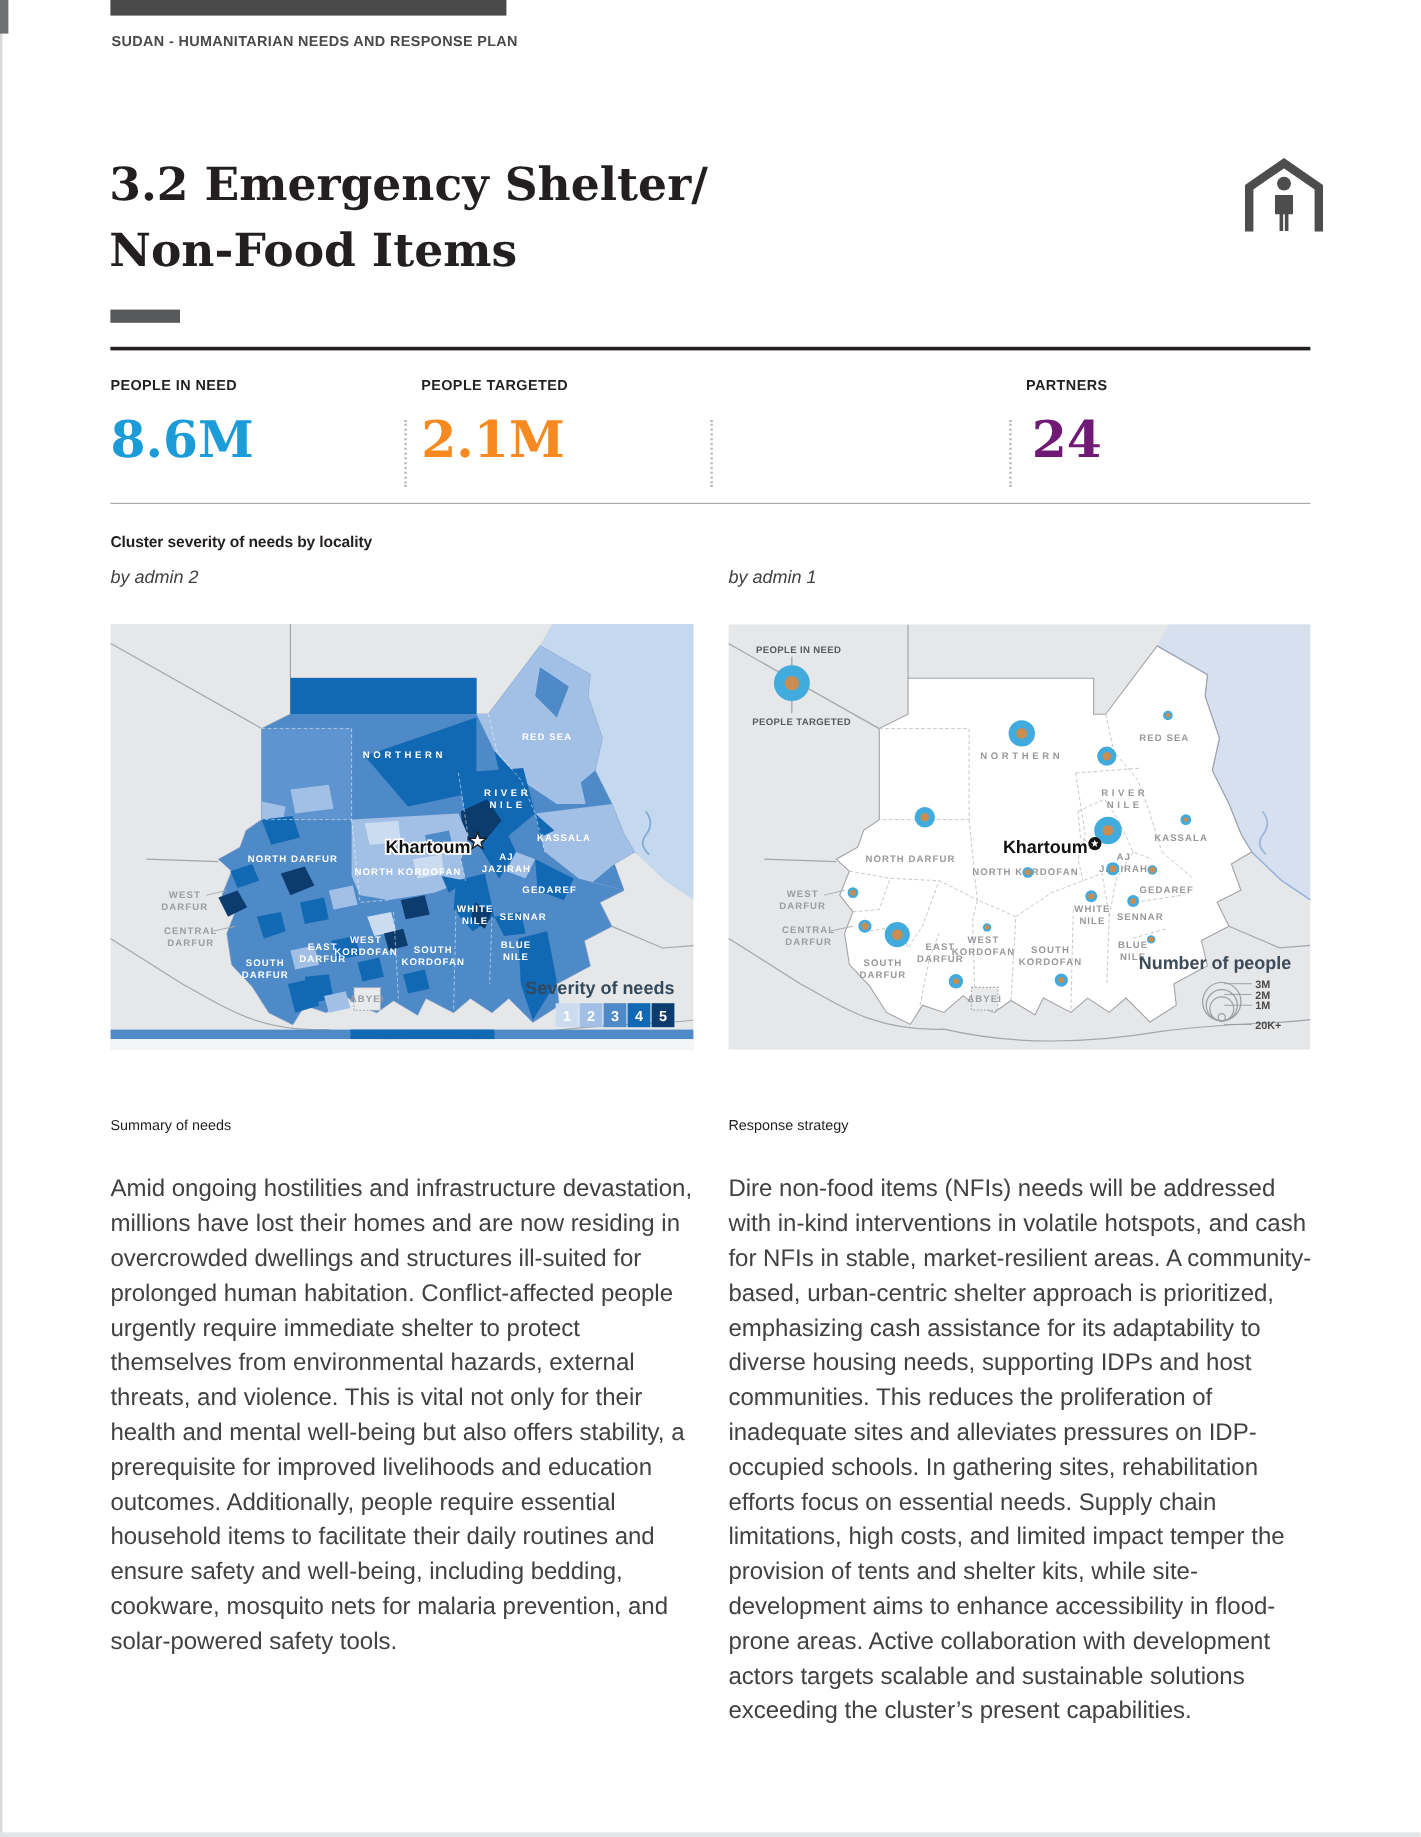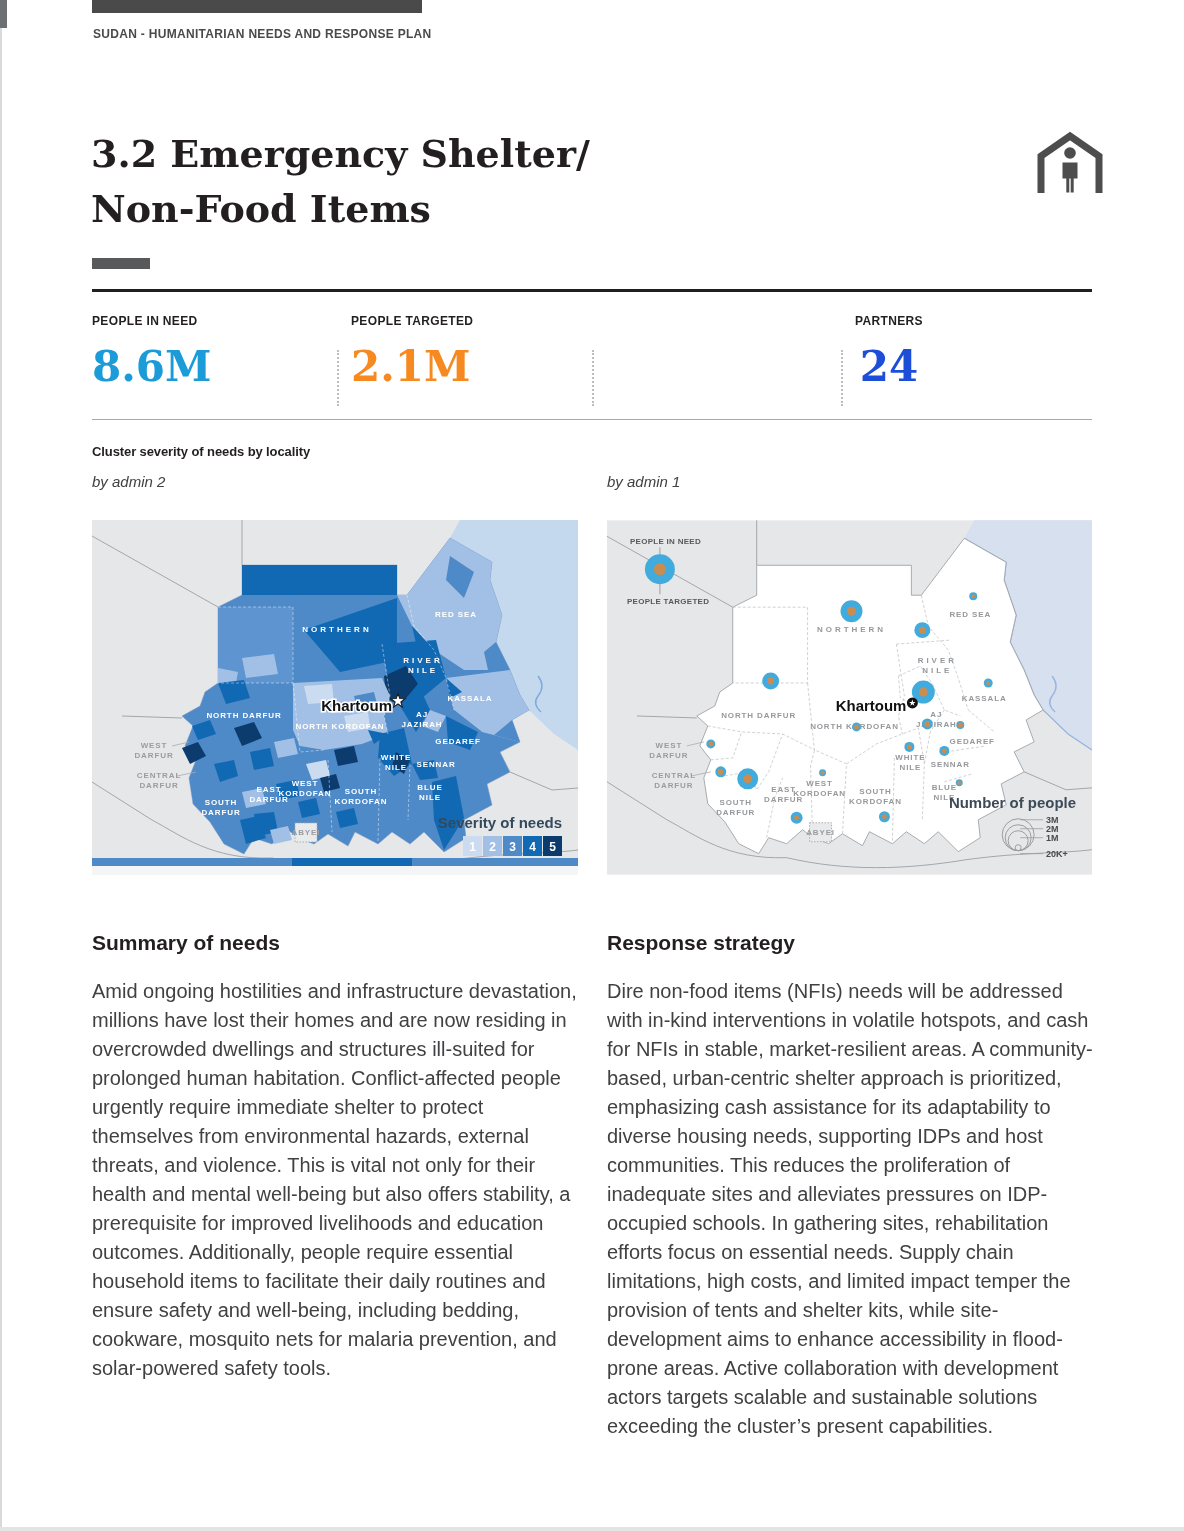--- a/index.html
+++ b/index.html
@@ -22,21 +22,21 @@
   .stats{position:absolute;left:92px;top:314px;width:1000px;height:100px;}
   .stat-col{position:absolute;top:0;}
   .stat-label{font-size:12px;font-weight:bold;letter-spacing:.35px;color:#231F20;}
   .stat-value{margin-top:14px;font-family:"DejaVu Serif",serif;font-weight:bold;font-size:42px;}
   .stat-sep{position:absolute;top:36px;width:0;height:56px;border-left:2px dotted #BCBEC0;}
 
   .map-title{position:absolute;top:444px;font-size:13px;font-weight:bold;color:#231F20;letter-spacing:-0.1px;}
   .map-sub{position:absolute;top:473px;font-size:15px;font-style:italic;color:#414042;}
   .map-box{position:absolute;top:520px;width:486px;height:355px;}
 
-  .sec-head{position:absolute;top:931px;font-size:21px;font-weight:bold;color:#231F20;}
+  .sec-head{position:absolute;top:931px;font-size:12px;font-weight:normal;color:#231F20;}
   .sec-body{position:absolute;top:977px;font-size:20px;line-height:29px;color:#414042;}
 
   
   svg text{font-family:"Liberation Sans",sans-serif;}
   .mapbg{fill:#E6E7E9;}
   .borderline{stroke:#A4A6A9;stroke-width:1;fill:none;}
   .sea-l{fill:#C5D9EE;}
   .sea-r{fill:#D7E0EE;}
   .coast{stroke:#93B2DC;stroke-width:1.2;fill:none;}
   .river{stroke:#7FA9D9;stroke-width:1.4;fill:none;}
@@ -94,21 +94,21 @@
   <div class="stat-col" style="left: 0px;">
         <div class="stat-label">PEOPLE IN NEED</div>
         <div class="stat-value" style="color: rgb(27, 156, 217);">8.6M</div>
       </div>
       <div class="stat-col" style="left: 259px;">
         <div class="stat-label">PEOPLE TARGETED</div>
         <div class="stat-value" style="color: rgb(246, 137, 31);">2.1M</div>
       </div>
       <div class="stat-col" style="left: 763px; text-align: center;">
         <div class="stat-label">PARTNERS</div>
-        <div class="stat-value" style="color: #1d4ed8;">24</div>
+        <div class="stat-value" style="color: #701a75;">24</div>
       </div>
     </div>
 
   <div class="hr-gray"></div>
 
   <div class="map-title" style="left:92px">Cluster severity of needs by locality</div>
   <div class="map-sub" style="left:92px">by admin 2</div>
   <div class="map-sub" style="left:607px">by admin 1</div>
 
   <div class="map-box" style="left:92px">

